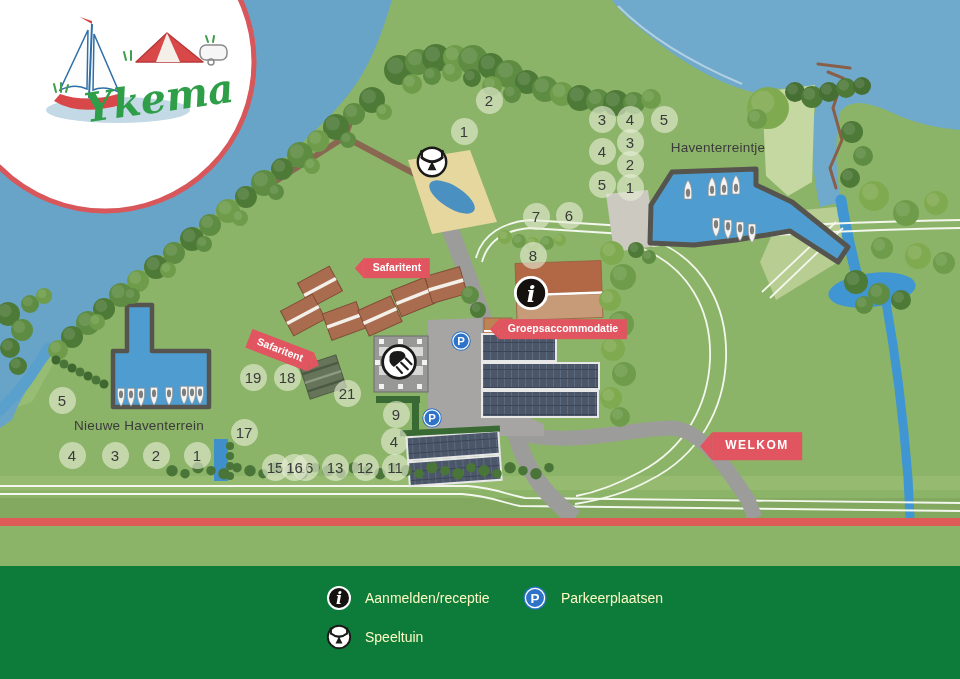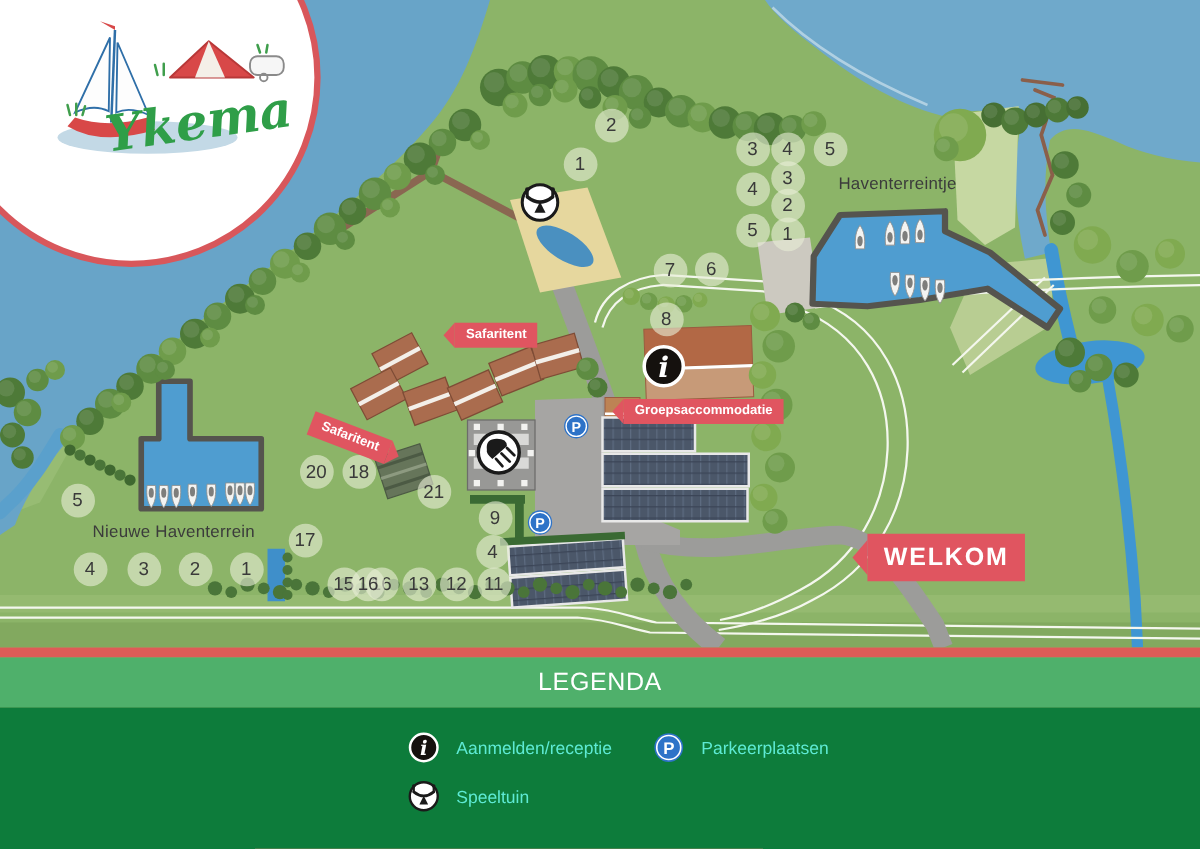--- a/index.html
+++ b/index.html
@@ -13,39 +13,39 @@
   
   .maplabel{position:absolute;transform:translate(-50%,-50%);color:#3b3b3b;font-size:13.5px;
             white-space:nowrap;letter-spacing:.2px;}
   
   .banner{position:absolute;background:#e05560;color:#fff;font-weight:bold;font-size:10.5px;
           padding:3px 9px;white-space:nowrap;line-height:1.3;}
   .banner .arr{position:absolute;top:50%;width:0;height:0;border-top:10px solid transparent;
                border-bottom:10px solid transparent;transform:translateY(-50%);}
   .banner .arr-left{right:100%;border-right:9px solid #e05560;}
   .banner .arr-right{left:100%;border-left:9px solid #e05560;}
-  .banner-large{font-size:20px;padding:6px 13px;letter-spacing:1.5px;}
+  .banner-large{font-size:12px;padding:6px 13px;letter-spacing:1.5px;}
   .banner-large .arr{border-top-width:14px;border-bottom-width:14px;}
   .banner-large .arr-left{border-right-width:12px;}
   .mapicon{position:absolute;transform:translate(-50%,-50%);line-height:0;}
   .mapicon svg{display:block;}
   
   .logo-text{position:absolute;left:84px;top:74px;transform:rotate(-8deg);color:#2f9e48;
              font-family:"DejaVu Serif",serif;font-style:italic;font-weight:bold;font-size:40px;}
   
   .stripe-red{position:absolute;left:0;top:518px;width:960px;height:8px;background:#de5b57;}
   .legend-band{position:absolute;left:0;top:526px;width:960px;height:40px;background:#4fb06b;
                display:flex;align-items:center;justify-content:center;}
   .legend-title{color:#fff;font-size:20px;letter-spacing:.5px;}
   .legend-body{position:absolute;left:0;top:566px;width:960px;height:113px;background:#0d7c3b;}
   #legend-items{position:absolute;left:326px;top:19px;display:grid;
                 grid-template-columns:196px auto;row-gap:13px;}
   .legend-item{display:flex;align-items:center;gap:13px;}
   .legend-item svg{display:block;}
-  .legend-label{color:#5eead4;font-size:14px;}
+  .legend-label{color:#fef9c3;font-size:14px;}
 </style>
 </head>
 <body>
 
 <div id="stage">
 
   <svg id="map-art" width="960" height="518" viewBox="0 0 960 518">
     <defs>
       <pattern id="panels" width="7" height="9" patternUnits="userSpaceOnUse">
         <rect width="7" height="9" fill="#4b5769"></rect>
@@ -476,21 +476,21 @@
       <div class="badge" style="left: 630px; top: 119px;">4</div>
       <div class="badge" style="left: 664px; top: 119px;">5</div>
       <div class="badge" style="left: 602px; top: 151px;">4</div>
       <div class="badge" style="left: 630px; top: 142px;">3</div>
       <div class="badge" style="left: 630px; top: 164px;">2</div>
       <div class="badge" style="left: 602px; top: 184px;">5</div>
       <div class="badge" style="left: 630px; top: 187px;">1</div>
       <div class="badge" style="left: 536px; top: 216px;">7</div>
       <div class="badge" style="left: 569px; top: 215px;">6</div>
       <div class="badge" style="left: 533px; top: 255px;">8</div>
-      <div class="badge" style="left: 253px; top: 377px;">20</div>
+      <div class="badge" style="left: 253px; top: 377px;">19</div>
       <div class="badge" style="left: 287px; top: 377px;">18</div>
       <div class="badge" style="left: 347px; top: 393px;">21</div>
       <div class="badge" style="left: 244px; top: 432px;">17</div>
       <div class="badge" style="left: 396px; top: 414px;">9</div>
       <div class="badge" style="left: 394px; top: 441px;">4</div>
       <div class="badge" style="left: 395px; top: 467px;">11</div>
       <div class="badge" style="left: 365px; top: 467px;">12</div>
       <div class="badge" style="left: 335px; top: 467px;">13</div>
       <div class="badge" style="left: 305px; top: 467px;">16</div>
       <div class="badge" style="left: 275px; top: 467px;">15</div>
@@ -546,23 +546,20 @@
       <div class="mapicon" style="left: 432px; top: 418px;">
         <svg width="22" height="22" viewBox="-13 -13 26 26" xmlns="http://www.w3.org/2000/svg">
           <circle r="11.5" fill="#2e73c8"></circle>
           <circle r="9.6" fill="none" stroke="#fff" stroke-width="1.3"></circle>
           <text x="0" y="5" text-anchor="middle" font-family="Liberation Sans,sans-serif" font-size="13.5" font-weight="bold" fill="#fff">P</text>
         </svg>
       </div>
     </div>
 
   <div class="stripe-red"></div>
-  <div class="legend-band">
-    <div class="legend-title">LEGENDA</div>
-  </div>
   <div class="legend-body">
     <div id="legend-items">
         <div class="legend-item">
           <span>
             <svg width="26" height="26" viewBox="-13 -13 26 26" xmlns="http://www.w3.org/2000/svg">
               <circle r="11" fill="#15110e" stroke="#fff" stroke-width="2"></circle>
               <text x="0" y="6" text-anchor="middle" font-family="DejaVu Serif,serif" font-size="16" font-weight="bold" font-style="italic" fill="#fff">i</text>
             </svg>
           </span>
           <span class="legend-label">Aanmelden/receptie</span>

